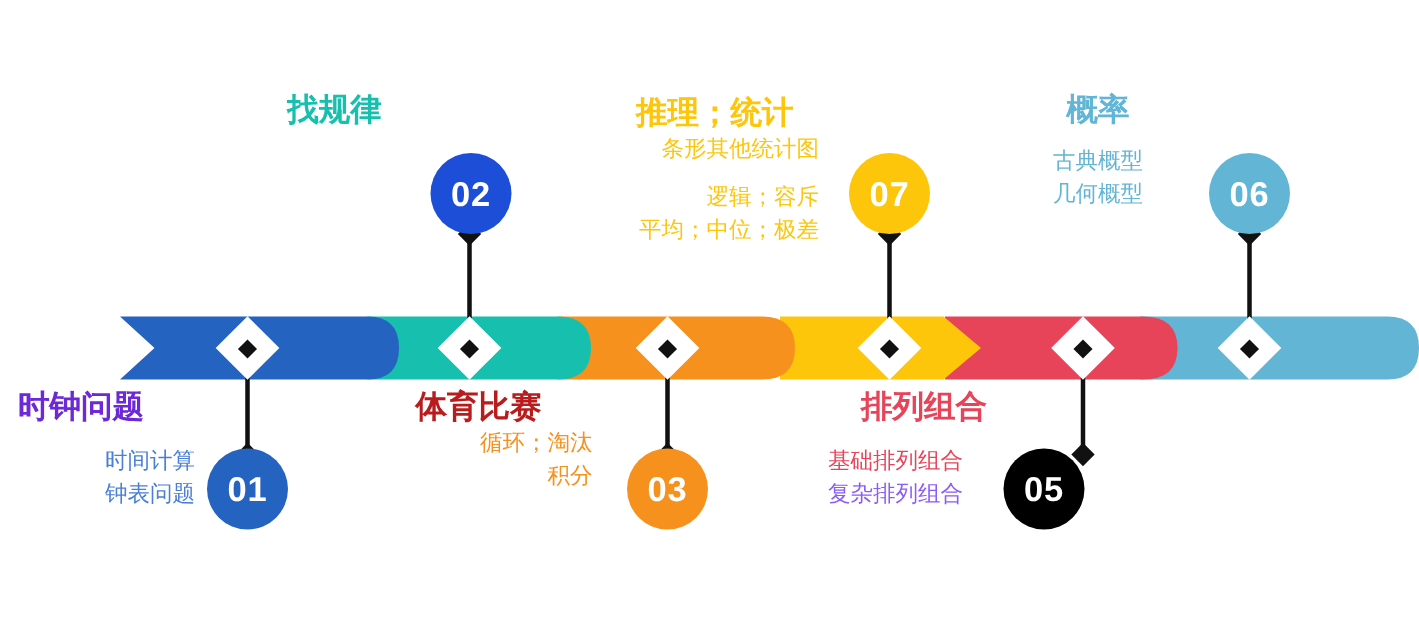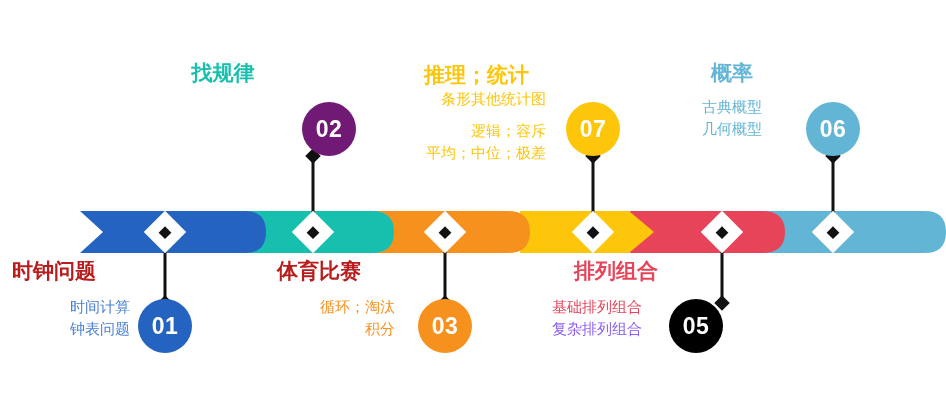--- a/index.html
+++ b/index.html
@@ -143,49 +143,49 @@
   <div class="diamond" style="left:722px; top:232px;">
     <span class="core"></span>
   </div>
   <div class="diamond" style="left:833px; top:232px;">
     <span class="core"></span>
   </div>
 
   <div class="badge" style="left:165px; top:326px; background:#2563c0;">
     <span>01</span>
   </div>
-  <div class="badge" style="left:329px; top:129px; background:#701a75;">
+  <div class="badge" style="left:314px; top:129px; background:#1d4ed8;">
     <span>02</span>
   </div>
   <div class="badge" style="left:445px; top:326px; background:#f7911e;">
     <span>03</span>
   </div>
   <div class="badge" style="left:593px; top:129px; background:#fdc60b;">
     <span>07</span>
   </div>
   <div class="badge" style="left:696px; top:326px; background:#000000;">
     <span>05</span>
   </div>
   <div class="badge" style="left:833px; top:129px; background:#63b5d6;">
     <span>06</span>
   </div>
 
   <div class="block" style="left:12px; top:258px; width:118px;">
-    <div class="title ta-left" style="color:#b91c1c;">时钟问题</div>
+    <div class="title ta-left" style="color:#6d28d9;">时钟问题</div>
     <div class="sub ta-right" style="color:#4a7fd4; margin-top:12px;">时间计算</div>
     <div class="sub ta-right" style="color:#4a7fd4;">钟表问题</div>
   </div>
 
   <div class="block" style="left:183px; top:60px; width:80px;">
     <div class="title ta-center" style="color:#17bfae;">找规律</div>
   </div>
 
   <div class="block" style="left:277px; top:258px; width:118px;">
     <div class="title ta-left" style="color:#b91c1c;">体育比赛</div>
-    <div class="sub ta-right" style="color:#f7911e; margin-top:12px;">循环；淘汰</div>
+    <div class="sub ta-right" style="color:#f7911e; ">循环；淘汰</div>
     <div class="sub ta-right" style="color:#f7911e;">积分</div>
   </div>
 
   <div class="block" style="left:407px; top:62px; width:139px;">
     <div class="title ta-center" style="color:#fdc60b;">推理；统计</div>
     <div class="sub ta-right" style="color:#fdc60b;">条形其他统计图</div>
     <div class="sub ta-right" style="color:#fdc60b; margin-top:10px;">逻辑；容斥</div>
     <div class="sub ta-right" style="color:#fdc60b;">平均；中位；极差</div>
   </div>
 

